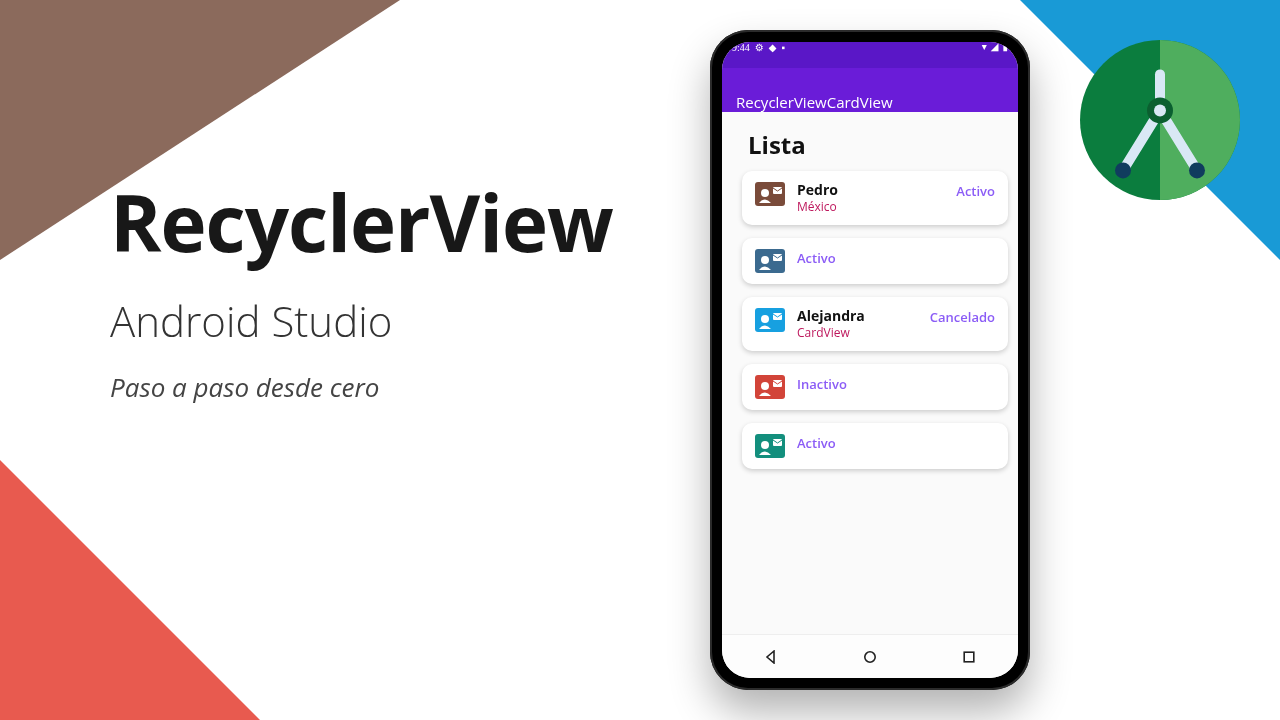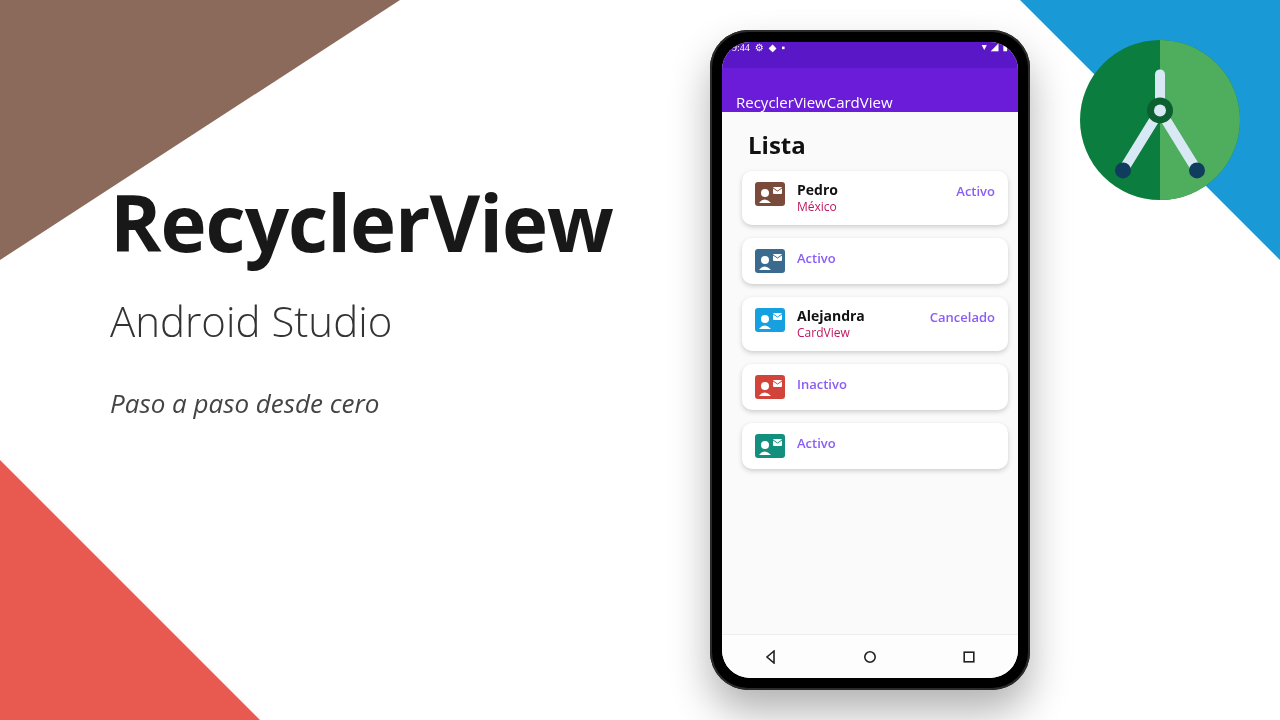--- a/index.html
+++ b/index.html
@@ -73,21 +73,21 @@
     line-height: 1.05;
     letter-spacing: -1px;
   }
   .text-block .subtitle {
     margin-top: 28px;
     font-size: 42px;
     font-weight: 300;
     color: #333;
   }
   .text-block .tagline {
-    margin-top: 36px;
+    margin-top: 20px;
     font-size: 26px;
     font-style: italic;
     color: #444;
   }
 
   
   .phone {
     position: absolute;
     top: 30px;
     right: 250px;

